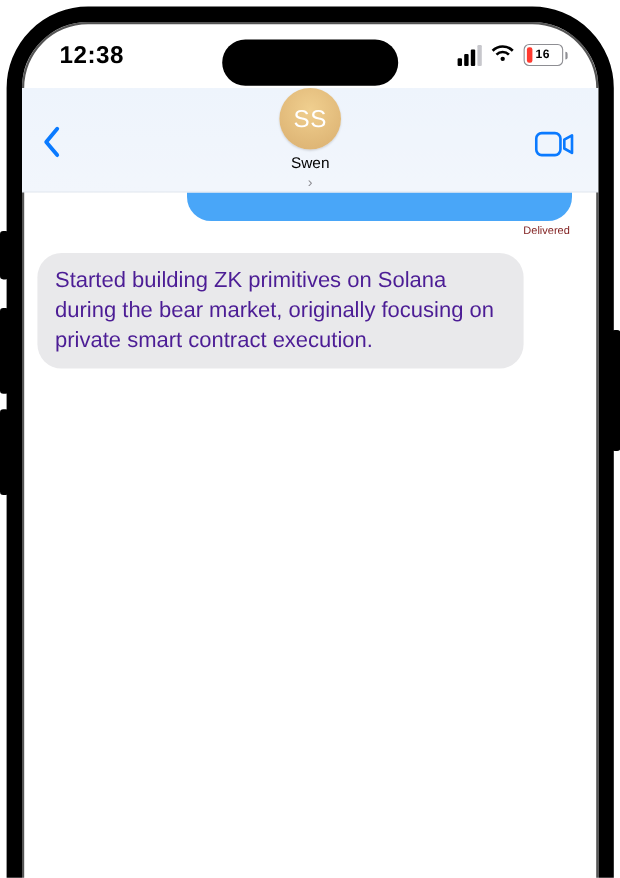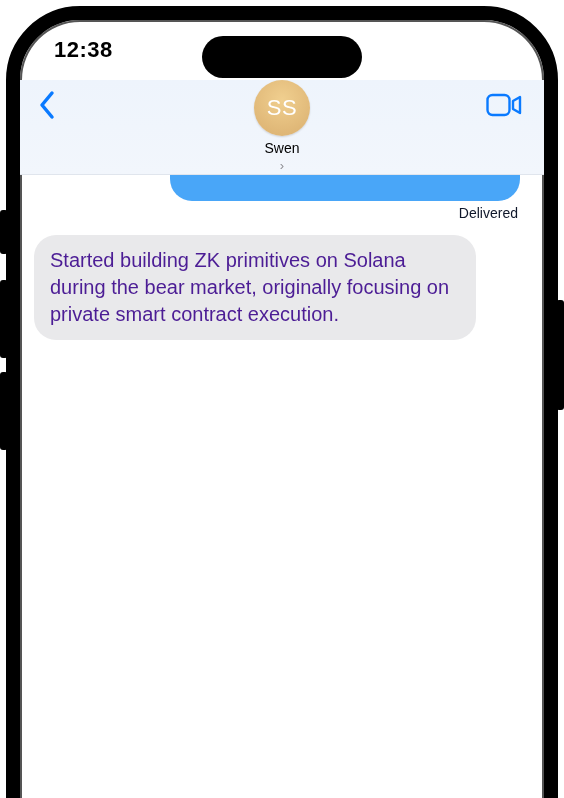--- a/index.html
+++ b/index.html
@@ -34,21 +34,21 @@
   .sig i:nth-child(4){height:19px;background:#c7c7cc;}
   .battery{display:flex;align-items:center;gap:2px;}
   .batt-body{width:34px;height:18px;border:1.5px solid #8e8e93;border-radius:5px;position:relative;}
   .batt-fill{position:absolute;left:2px;top:2px;bottom:2px;width:17%;background:#ff3b30;border-radius:2px;}
   .batt-num{position:absolute;left:0;right:0;top:0;bottom:0;display:flex;align-items:center;justify-content:center;font-size:11px;font-weight:600;color:#000;}
   .batt-tip{width:2.5px;height:7px;background:#8e8e93;border-radius:0 2px 2px 0;}
   
   .nav{
     height:90px;background:linear-gradient(180deg,#eef4fc 0%,#f2f6fc 100%);
     border-bottom:1px solid rgba(0,0,0,0.06);
-    display:flex;align-items:flex-start;justify-content:space-between;
+    display:flex;align-items:center;justify-content:space-between;
     padding:4px 22px 0 18px;position:relative;
   }
   .back{color:#0a7aff;font-size:34px;font-weight:400;line-height:1;padding-top:6px;}
   .contact{position:absolute;left:50%;transform:translateX(-50%);top:0;display:flex;flex-direction:column;align-items:center;}
   .avatar{
     width:56px;height:56px;border-radius:50%;
     background:radial-gradient(circle at 50% 35%, #f0cf8f 0%, #e0b878 70%, #d9b072 100%);
     display:flex;align-items:center;justify-content:center;
     color:#fff;font-weight:500;font-size:22px;letter-spacing:0.5px;
     box-shadow:0 1px 2px rgba(0,0,0,0.15);
@@ -66,40 +66,60 @@
     border-radius:22px;padding:12px 16px;font-size:20px;line-height:1.35;
     margin-bottom:10px;max-width:82%;position:relative;word-wrap:break-word;
   }
   .sent{
     background:#49a6f8;color:#fff;margin-left:auto;margin-right:2px;
   }
   .recv{
     background:#e9e9eb;color:#4c1d95;margin-right:auto;margin-left:2px;
   }
   .delivered{
-    text-align:right;color:#0f172a;font-size:14px;font-weight:500;
+    text-align:right;color:#7f1d1d;font-size:10px;font-weight:500;
     margin:-4px 14px 14px 0;
   }
   .recv-group .bubble{margin-bottom:4px;}
   .recv-group .bubble:last-child{margin-bottom:10px;}
 </style>
 </head>
 <body>
 <div class="stage">
 
   <div class="side-btn sb1"></div>
   <div class="side-btn sb2"></div>
   <div class="side-btn sb3"></div>
   <div class="side-btn sb4"></div>
 
   <div class="phone">
     <div class="notch"></div>
 
     <div class="status">
       <div>12:38</div>
+      <div class="right">
+        <span class="sig">
+          <i></i>
+            <i></i>
+            <i></i>
+            <i></i>
+        </span>
+        <span>
+          <svg width="22" height="16" viewBox="0 0 22 16">
+              <path d="M11 14.5a2 2 0 100-4 2 2 0 000 4zM4.5 7.8a9.2 9.2 0 0113 0l-1.7 1.7a6.8 6.8 0 00-9.6 0L4.5 7.8zM1 4.3a14 14 0 0120 0L19.3 6a11.6 11.6 0 00-16.6 0L1 4.3z" fill="#000"></path>
+            </svg>
+        </span>
+        <span class="battery">
+          <span class="batt-body">
+            <span class="batt-fill"></span>
+            <span class="batt-num">16</span>
+          </span>
+          <span class="batt-tip"></span>
+        </span>
+      </div>
     </div>
 
     <div class="nav">
       <div class="back">
         <svg width="18" height="30" viewBox="0 0 18 30">
             <path d="M14 3 L4 15 L14 27" stroke="#0a7aff" stroke-width="3.5" fill="none" stroke-linecap="round" stroke-linejoin="round"></path>
           </svg>
       </div>
       <div class="contact">
         <div class="avatar">

